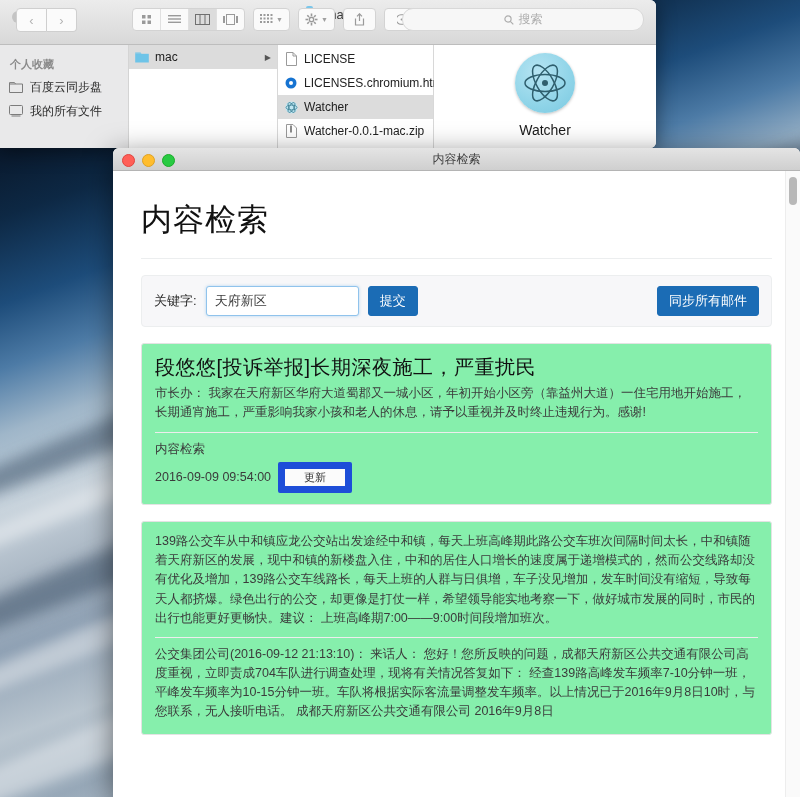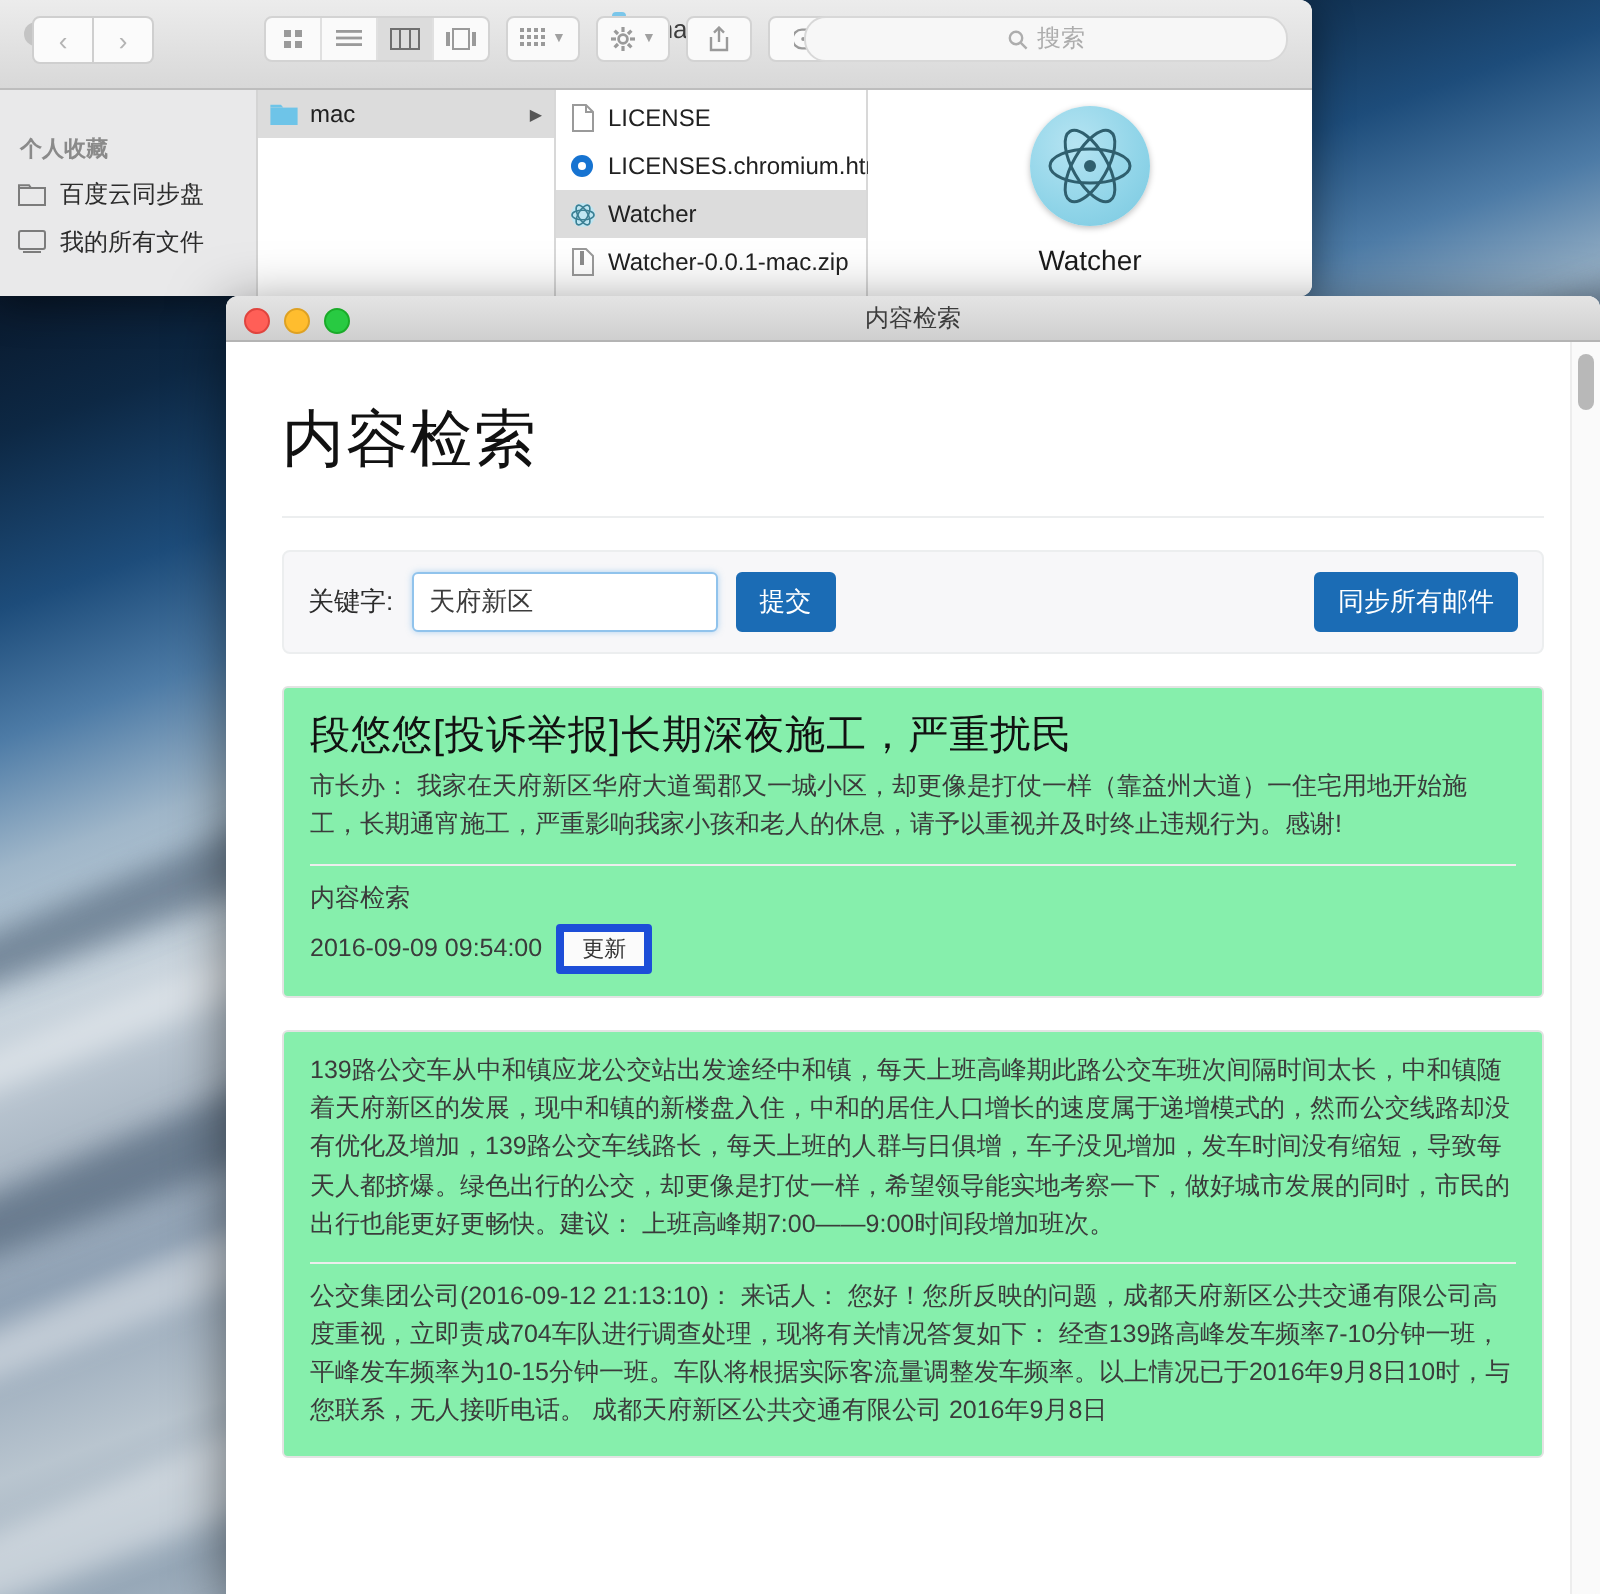--- a/index.html
+++ b/index.html
@@ -191,21 +191,21 @@
     flex: 1 1 auto;
     display: flex;
     min-height: 0;
     background: #fff;
   }
   .finder-sidebar {
     width: 128px;
     flex: 0 0 128px;
     background: #e9e9ea;
     border-right: 1px solid #d4d4d4;
-    padding-top: 20px;
+    padding-top: 10px;
     font-size: 12px;
     color: #2b2b2b;
     overflow: hidden;
   }
   .sb-head {
     padding: 2px 10px 3px 10px;
     font-size: 11px;
     color: #8a8a8a;
     font-weight: bold;
   }
@@ -438,26 +438,26 @@
     line-height: 1.5;
   }
   .mail-foot {
     display: flex;
     align-items: center;
     gap: 7px;
     font-size: 12.5px;
     color: #3b3b3b;
   }
   .btn-tiny {
-    border: 4px solid #1d4ed8;
+    border: 7px solid #1d4ed8;
     background: #fbfbfb;
     border-radius: 2px;
     font-size: 11px;
     color: #333;
-    padding: 1px 9px;
+    padding: 1px 19px;
     cursor: pointer;
     font-family: "Liberation Sans", "DejaVu Sans", sans-serif;
   }
 </style>
 </head>
 <body>
 
 <div id="desktop">
   <div class="darkband" style="top:300px; height:34px; transform:rotate(-22deg);"></div>
   <div class="cloudband" style="top:360px; height:26px; transform:rotate(-22deg);"></div>
@@ -709,21 +709,21 @@
         <span class="kw-label">关键字:</span>
         <input class="kw-input" type="text" value="天府新区" style="">
         <button class="btn-primary">提交</button>
         <span class="spacer"></span>
         <button class="btn-primary">同步所有邮件</button>
       </div>
 
 
       <div class="mail-card">
         <div class="mail-title">段悠悠[投诉举报]长期深夜施工，严重扰民</div>
-        <p class="mail-body">市长办：  我家在天府新区华府大道蜀郡又一城小区，却更像是打仗一样（靠益州大道）一住宅用地开始施工，长期通宵施工，严重影响我家小孩和老人的休息，请予以重视并及时终止违规行为。感谢!</p>
+        <p class="mail-body">市长办：  我家在天府新区华府大道蜀郡又一城小区，年初开始小区旁（靠益州大道）一住宅用地开始施工，长期通宵施工，严重影响我家小孩和老人的休息，请予以重视并及时终止违规行为。感谢!</p>
         <div class="mail-sep"></div>
         <p class="mail-status">内容检索</p>
         <div class="mail-foot">
           <span>2016-09-09 09:54:00</span>
           <button class="btn-tiny">更新</button>
         </div>
       </div>
 
       <div class="mail-card">
         <p class="mail-body">139路公交车从中和镇应龙公交站出发途经中和镇，每天上班高峰期此路公交车班次间隔时间太长，中和镇随着天府新区的发展，现中和镇的新楼盘入住，中和的居住人口增长的速度属于递增模式的，然而公交线路却没有优化及增加，139路公交车线路长，每天上班的人群与日俱增，车子没见增加，发车时间没有缩短，导致每天人都挤爆。绿色出行的公交，却更像是打仗一样，希望领导能实地考察一下，做好城市发展的同时，市民的出行也能更好更畅快。建议： 上班高峰期7:00——9:00时间段增加班次。</p>

